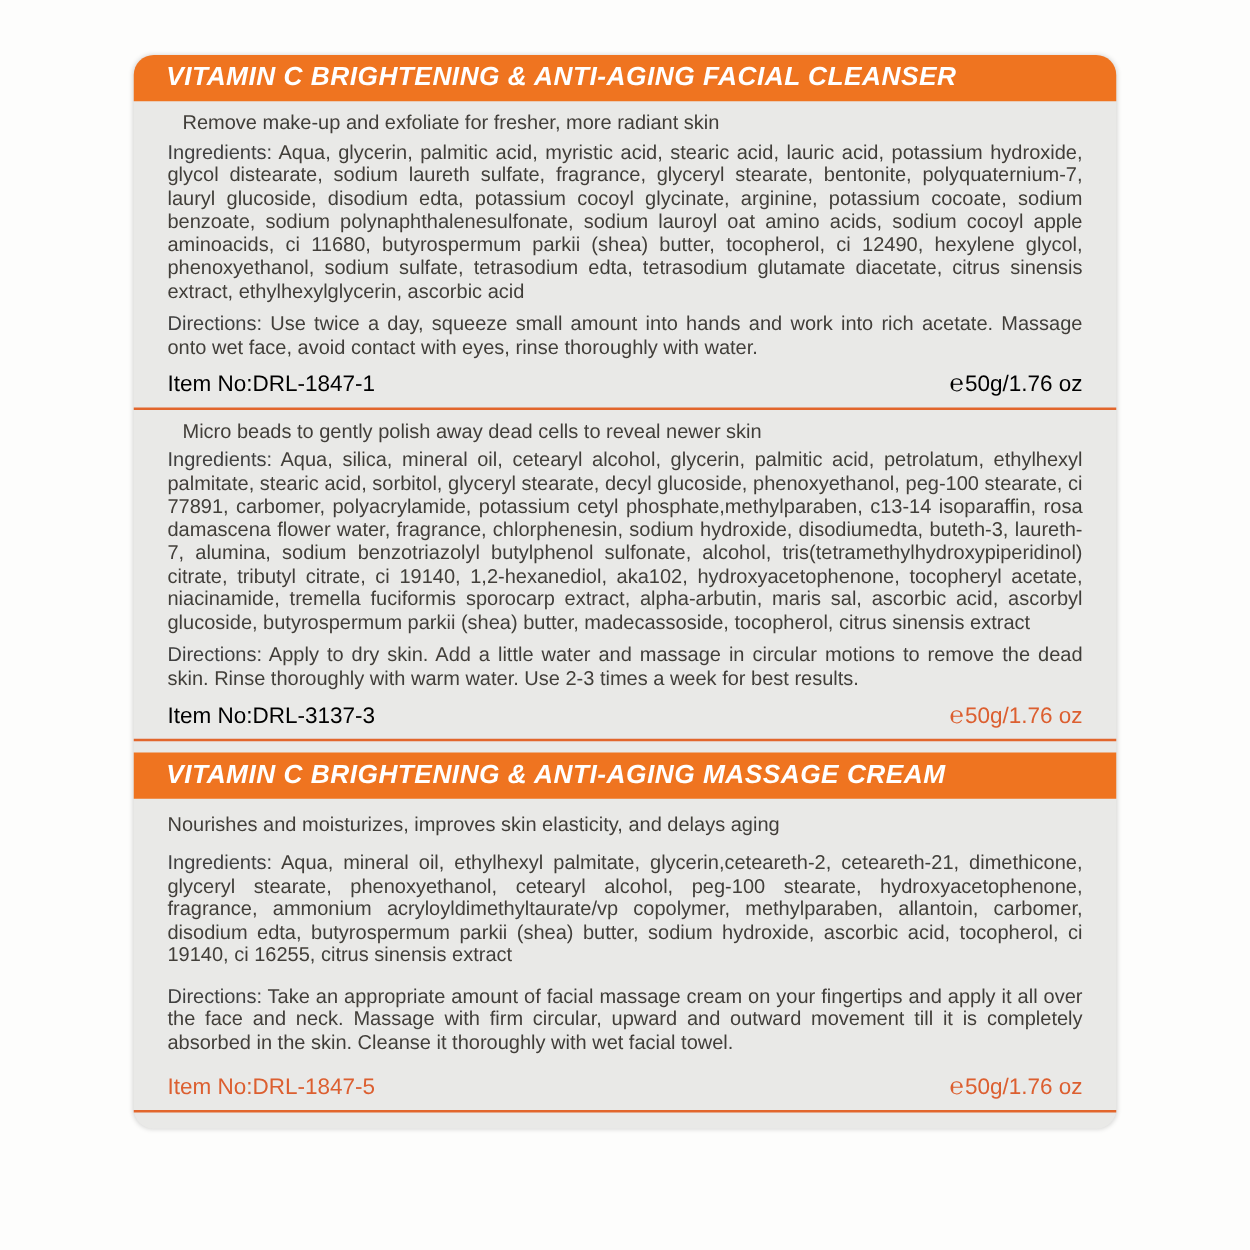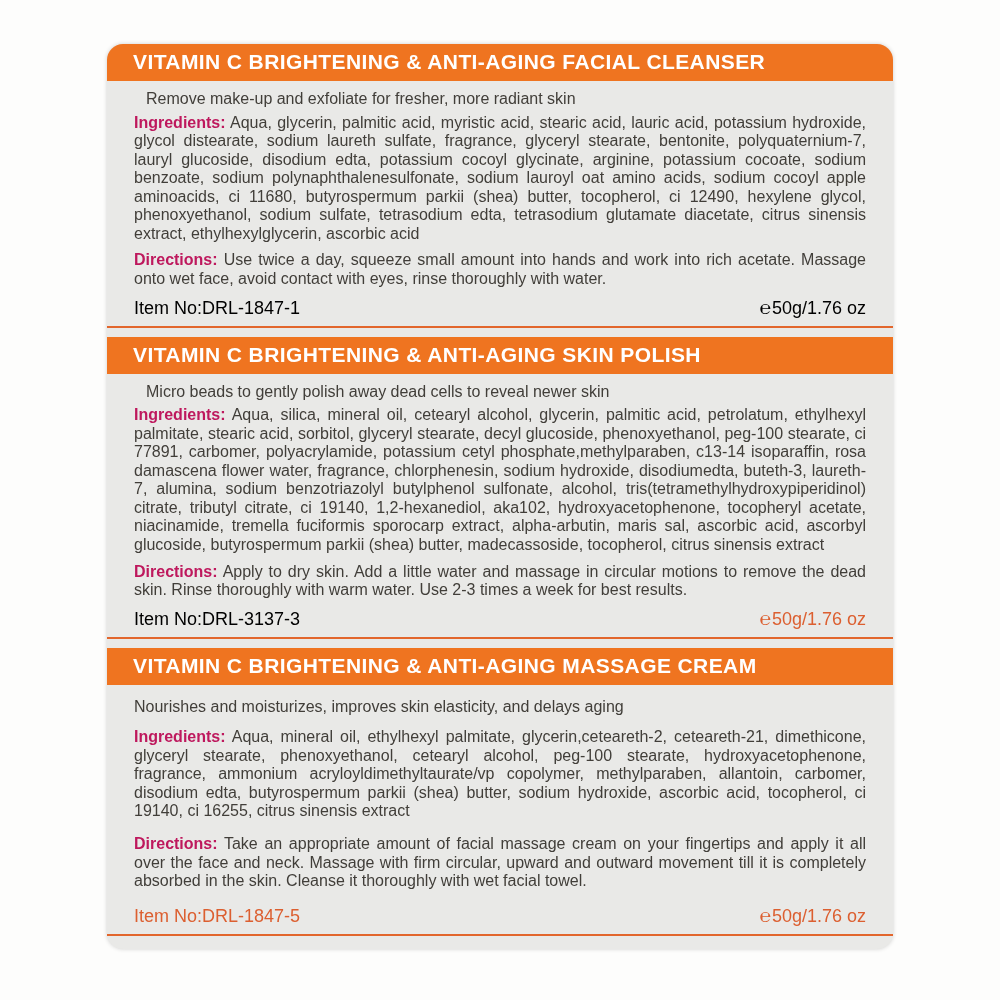--- a/index.html
+++ b/index.html
@@ -22,20 +22,21 @@
     padding-bottom: 13px;
   }
   .section-bar {
     background: #ef7420;
     color: #ffffff;
     font-weight: bold;
     font-size: 21px;
     letter-spacing: 0.4px;
     padding: 7px 26px 8px 26px;
     line-height: 1.05;
+    font-style: italic;
   }
   .section-bar.first {
     border-radius: 16px 16px 0 0;
   }
   .section-bar.mid {
     margin-top: 9px;
   }
   .section-content {
     padding: 9px 27px 0 27px;
     color: #413e39;
@@ -49,22 +50,22 @@
     margin: 0 0 8px 0;
     text-align: justify;
   }
   .para.roomy {
     margin: 12px 0 14px 0;
   }
   .desc.roomy {
     margin: 4px 0 12px 0;
   }
   .lbl {
-    color: #be185d;
-    font-weight: bold;
+    color: #404040;
+    font-weight: normal;
   }
   .item-row {
     display: flex;
     justify-content: space-between;
     align-items: baseline;
     font-size: 18px;
     margin: 4px 0 7px 0;
   }
   .item-row.roomy {
     margin-top: 12px;
@@ -96,23 +97,20 @@
       <p class="para"><span class="lbl">Directions:</span> <span>Use twice a day, squeeze small amount into hands and work into rich acetate. Massage onto wet face, avoid contact with eyes, rinse thoroughly with water.</span></p>
       <div class="item-row dark-ink">
         <span>Item No:DRL-1847-1</span>
         <span><span class="e-sign">℮</span><span>50g/1.76 oz</span></span>
       </div>
     </div>
     <div class="rule"></div>
   </section>
 
   <section>
-    <div class="section-bar mid">
-      <span>VITAMIN C BRIGHTENING &amp; ANTI-AGING SKIN POLISH</span>
-    </div>
     <div class="section-content">
       <p class="desc">Micro beads to gently polish away dead cells to reveal newer skin</p>
       <p class="para"><span class="lbl">Ingredients:</span> <span>Aqua, silica, mineral oil, cetearyl alcohol, glycerin, palmitic acid, petrolatum, ethylhexyl palmitate, stearic acid, sorbitol, glyceryl stearate, decyl glucoside, phenoxyethanol, peg-100 stearate, ci 77891, carbomer, polyacrylamide, potassium cetyl phosphate,methylparaben, c13-14 isoparaffin, rosa damascena flower water, fragrance, chlorphenesin, sodium hydroxide, disodiumedta, buteth-3, laureth-7, alumina, sodium benzotriazolyl butylphenol sulfonate, alcohol, tris(tetramethylhydroxypiperidinol) citrate, tributyl citrate, ci 19140, 1,2-hexanediol, aka102, hydroxyacetophenone, tocopheryl acetate, niacinamide, tremella fuciformis sporocarp extract, alpha-arbutin, maris sal, ascorbic acid, ascorbyl glucoside, butyrospermum parkii (shea) butter, madecassoside, tocopherol, citrus sinensis extract</span></p>
       <p class="para"><span class="lbl">Directions:</span> <span>Apply to dry skin. Add a little water and massage in circular motions to remove the dead skin. Rinse thoroughly with warm water. Use 2-3 times a week for best results.</span></p>
       <div class="item-row">
         <span class="dark-ink">Item No:DRL-3137-3</span>
         <span class="orange-ink"><span class="e-sign">℮</span><span>50g/1.76 oz</span></span>
       </div>
     </div>
     <div class="rule"></div>

